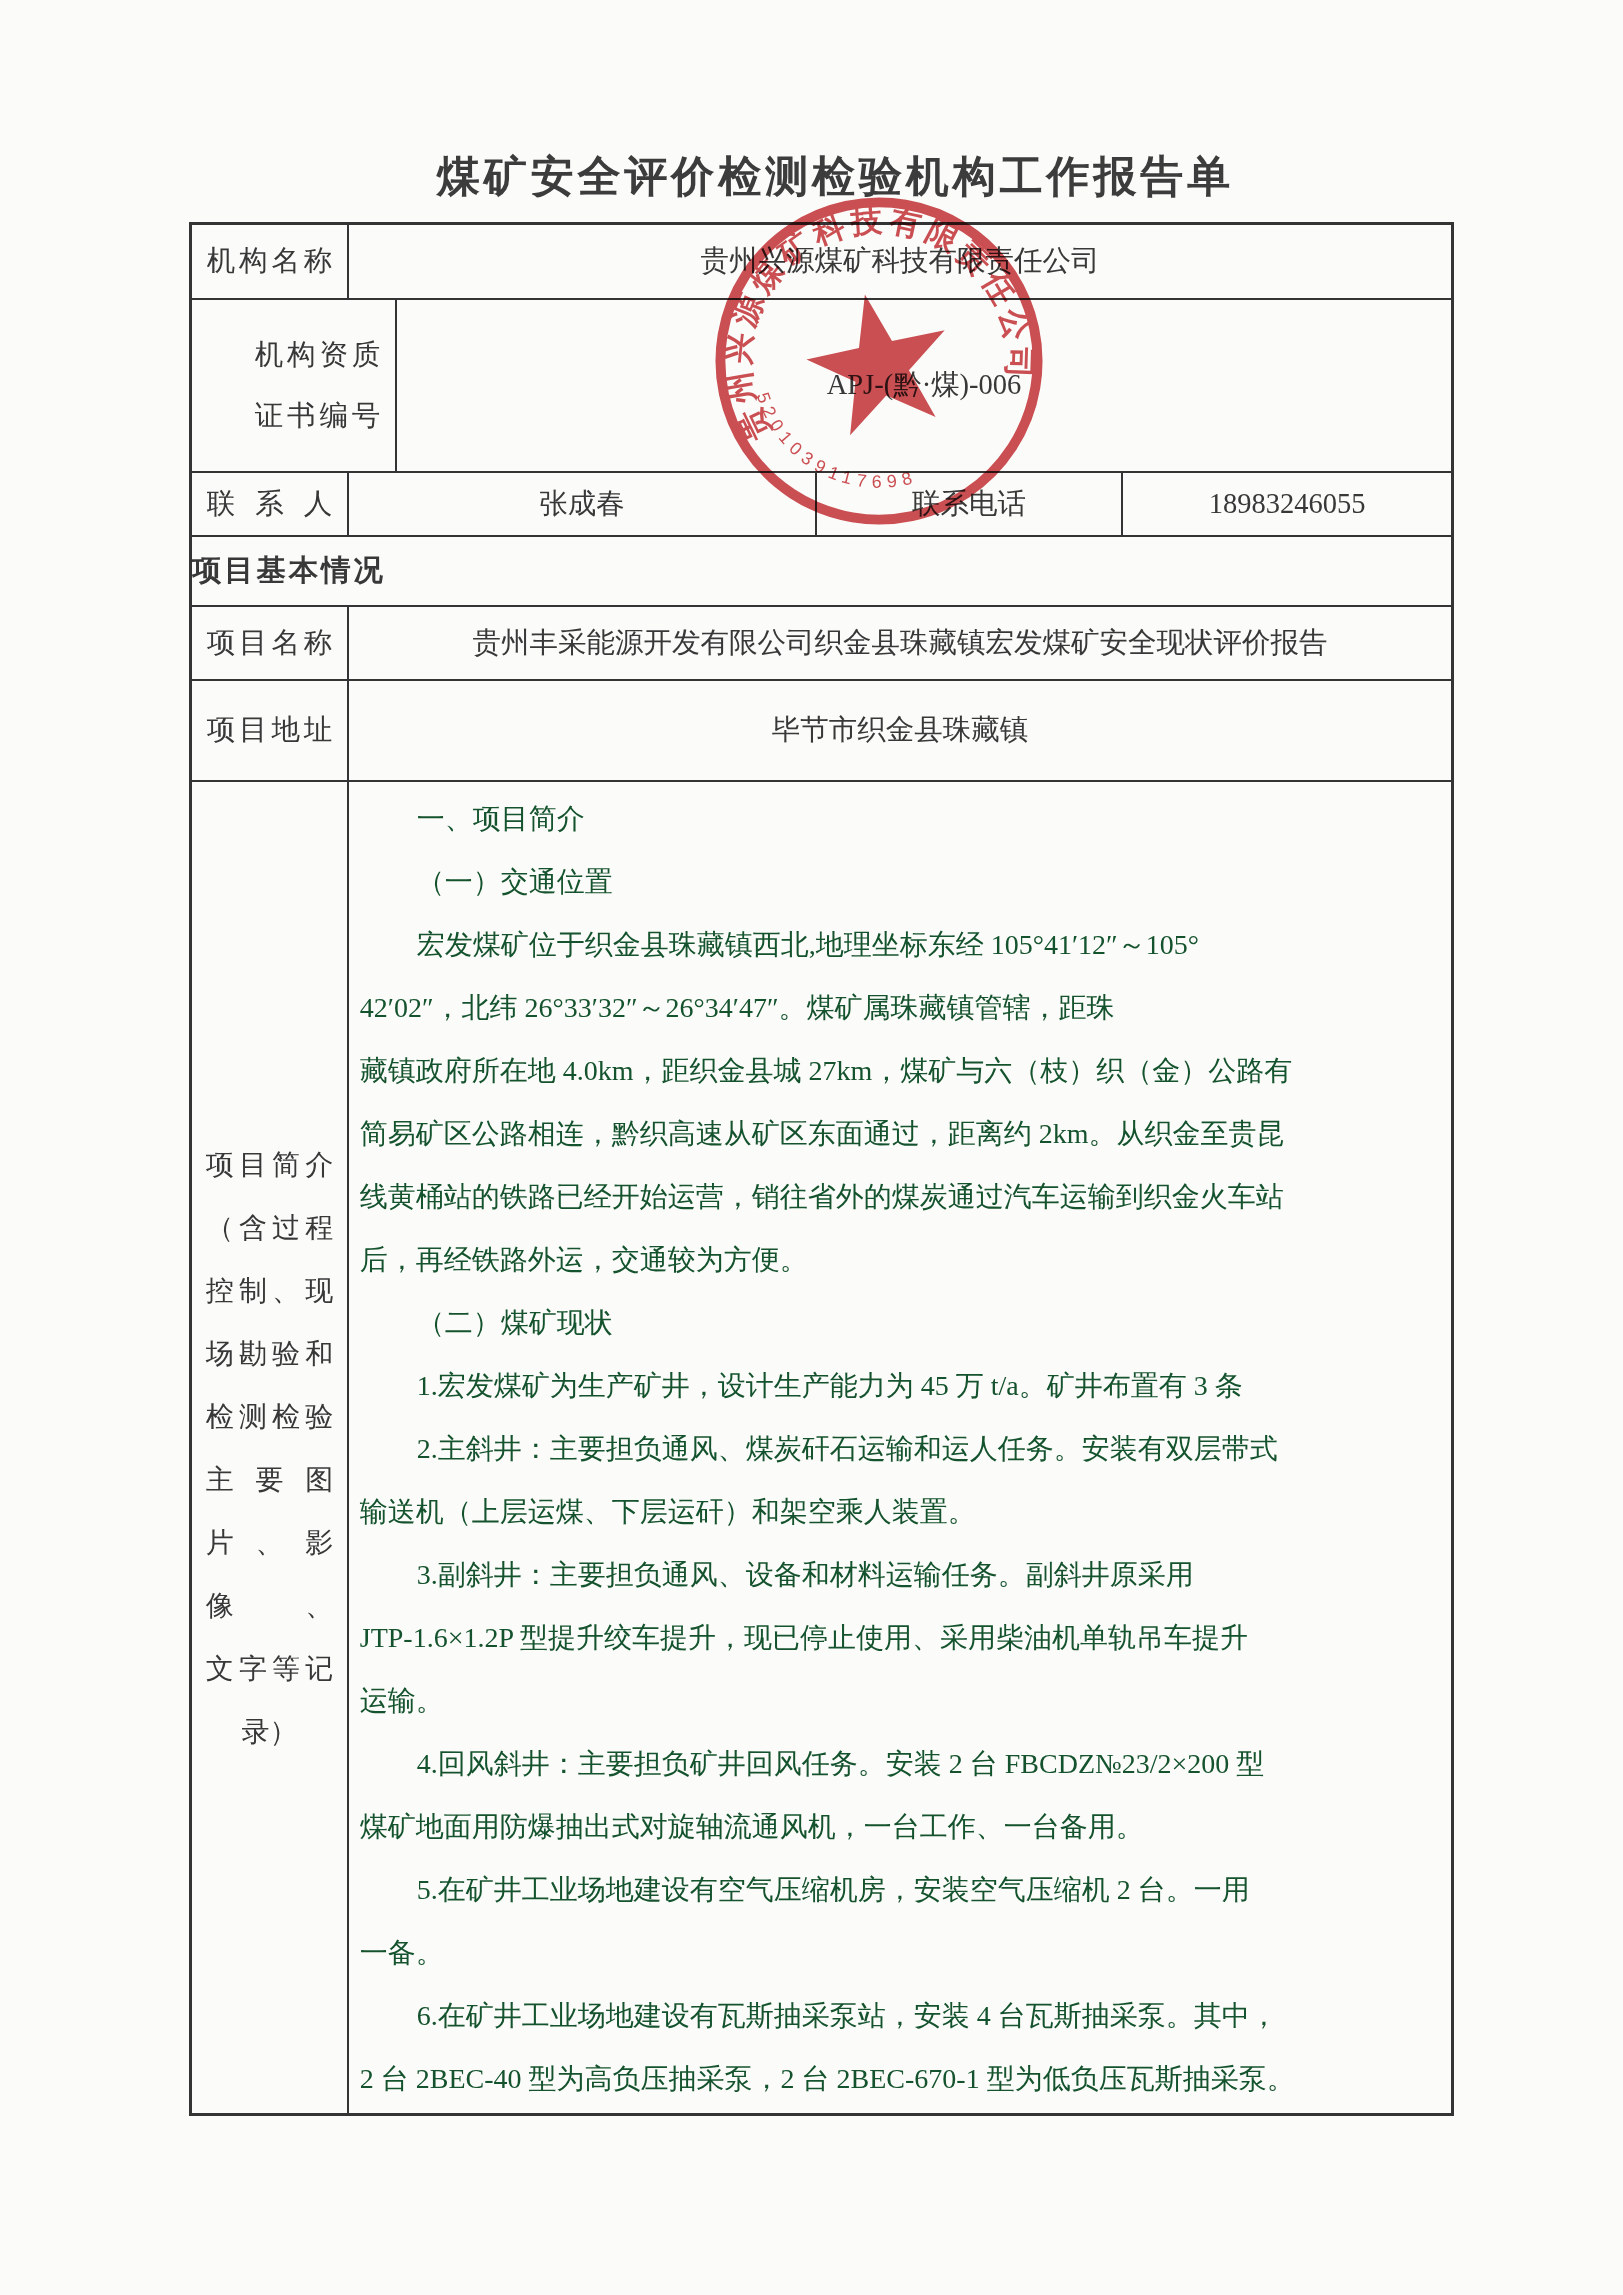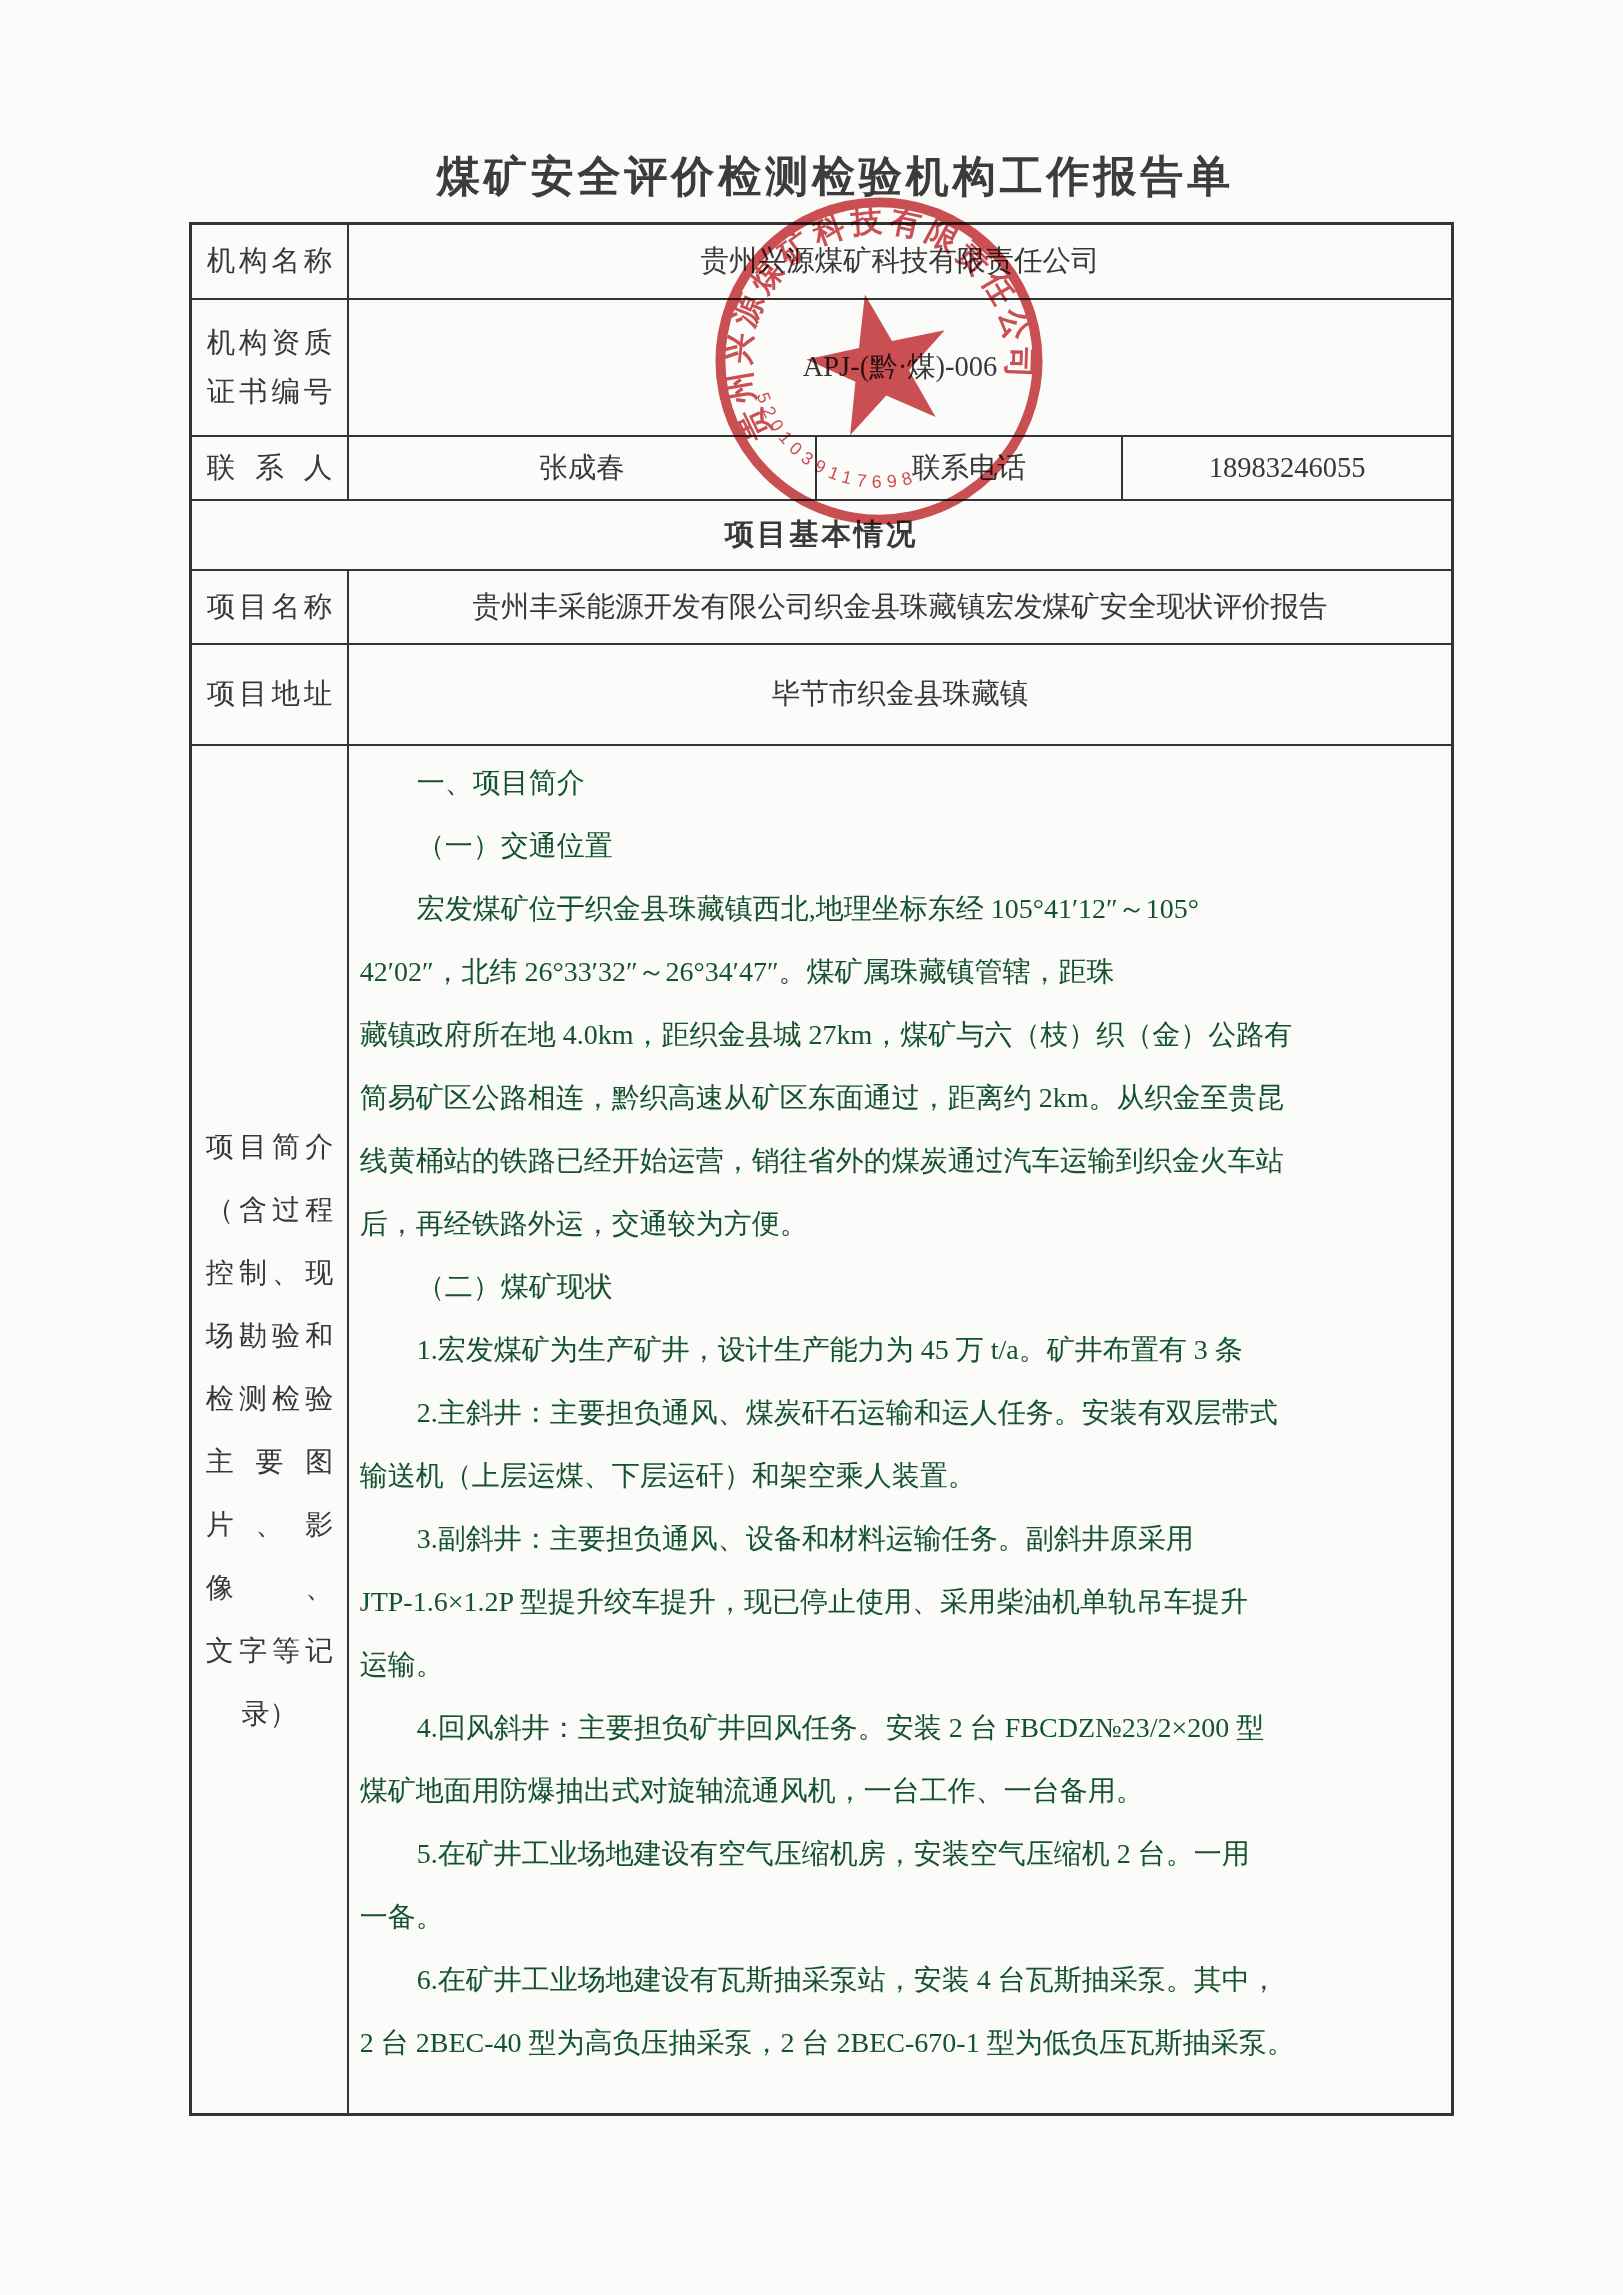--- a/index.html
+++ b/index.html
@@ -17,29 +17,29 @@
     color:#3c3c3c;margin:0;padding-left:24px;
   }
   .report-table{
     position:absolute;left:189px;top:222px;width:1265px;height:1894px;
     border:3.4px solid #343434;box-sizing:border-box;
     display:flex;flex-direction:column;
   }
   .trow{display:grid;box-sizing:border-box;border-bottom:2.9px solid #343434;}
   .trow:last-child{border-bottom:none;}
   .r1{height:75px;grid-template-columns:157px auto;}
-  .r2{height:137px;grid-template-columns:157px auto;}
+  .r2{height:173px;grid-template-columns:157px auto;padding-left:48px;}
   .r3{height:64px;grid-template-columns:157px 468px 306px auto;}
   .r4{height:70px;grid-template-columns:auto;}
   .r5{height:74px;grid-template-columns:157px auto;}
   .r6{height:101px;grid-template-columns:157px auto;}
   .r7{flex:1;grid-template-columns:157px auto;}
   .cell{
     box-sizing:border-box;border-right:2.5px solid #343434;
-    display:flex;flex-direction:column;align-items:center;justify-content:center;
+    display:flex;flex-direction:column;justify-content:center;
     font-size:28.5px;line-height:1.35;
   }
   .cell:last-child{border-right:none;}
   .lab{width:100%;padding:0 14.7px;box-sizing:border-box;
     text-align:justify;text-align-last:justify;}
   .val-center{text-align:center;width:100%;}
   .two-line{justify-content:space-evenly;padding:13.7px 0;}
   .section-head{font-weight:bold;letter-spacing:2.9px;font-size:29.4px;}
   .intro-label{justify-content:center;}
   .intro-label .lab-line{

